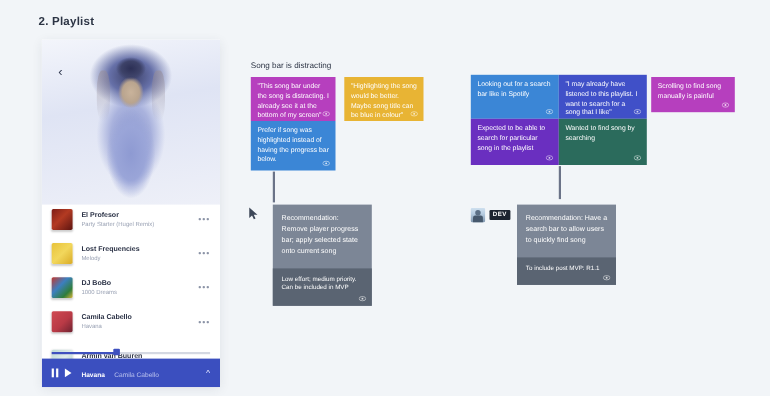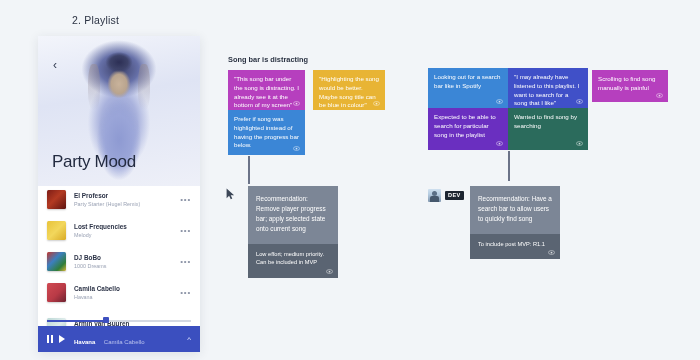--- a/index.html
+++ b/index.html
@@ -7,23 +7,22 @@
     width: 700px; height: 360px;
     background: #f2f5f8;
     font-family: "Liberation Sans", sans-serif;
     overflow: hidden;
   }
   #root { position: relative; width: 700px; height: 360px; }
 
   
   .section-title {
     position: absolute; left: 35px; top: 14px;
-    font-size: 10.5px; font-weight: normal; color: #2c3444;
+    font-size: 10.5px; font-weight: bold; color: #2c3444;
     letter-spacing: .2px;
-    margin-left: 37px;
   }
 
   
   .phone {
     position: absolute; left: 38px; top: 36px;
     width: 162px; height: 316px;
     background: #ffffff;
     box-shadow: 0 2px 10px rgba(40,50,70,.10);
     overflow: hidden;
   }
@@ -116,21 +115,21 @@
     border-left: 6px solid #ffffff;
     border-top: 4px solid transparent; border-bottom: 4px solid transparent;
   }
   .pb-text { margin-left: 9px; flex: 1 1 auto; min-width: 0; white-space: nowrap; overflow: hidden; }
   .pb-song { font-size: 6px; font-weight: bold; color: #ffffff; }
   .pb-artist { font-size: 6px; color: #b9c2ee; margin-left: 4px; }
   .pb-chevron { flex: 0 0 auto; color: #dfe4ff; font-size: 8px; }
 
   
   .col-head {
-    position: absolute; font-size: 7.4px; font-weight: bold; color: #2c3444; text-align: right;
+    position: absolute; font-size: 7.4px; font-weight: normal; color: #2c3444; text-align: right;
   }
   .note {
     position: absolute; padding: 5px 6px 11px 6px;
     font-size: 6.2px; line-height: 1.42; color: #ffffff;
   }
   .note .eye {
     position: absolute; right: 5px; bottom: 3px;
     width: 7px; height: 7px; opacity: .78;
   }
   .eye svg { display: block; width: 7px; height: 7px; }
@@ -180,21 +179,20 @@
 
   <div class="section-title">2. Playlist</div>
 
   <div class="phone">
     <div class="phone-hero">
       <div class="hero-hair-l"></div>
       <div class="hero-hair-r"></div>
       <div class="hero-figure"></div>
       <div class="back-chevron">‹</div>
     </div>
-    <div class="hero-title">Party Mood</div>
 
     <div class="song-list">
       <div class="song-row">
         <div class="song-art art-0"></div>
         <div class="song-meta">
           <div class="song-title">El Profesor</div>
           <div class="song-sub">Party Starter (Hugel Remix)</div>
         </div>
         <div class="song-dots">•••</div>
       </div>

